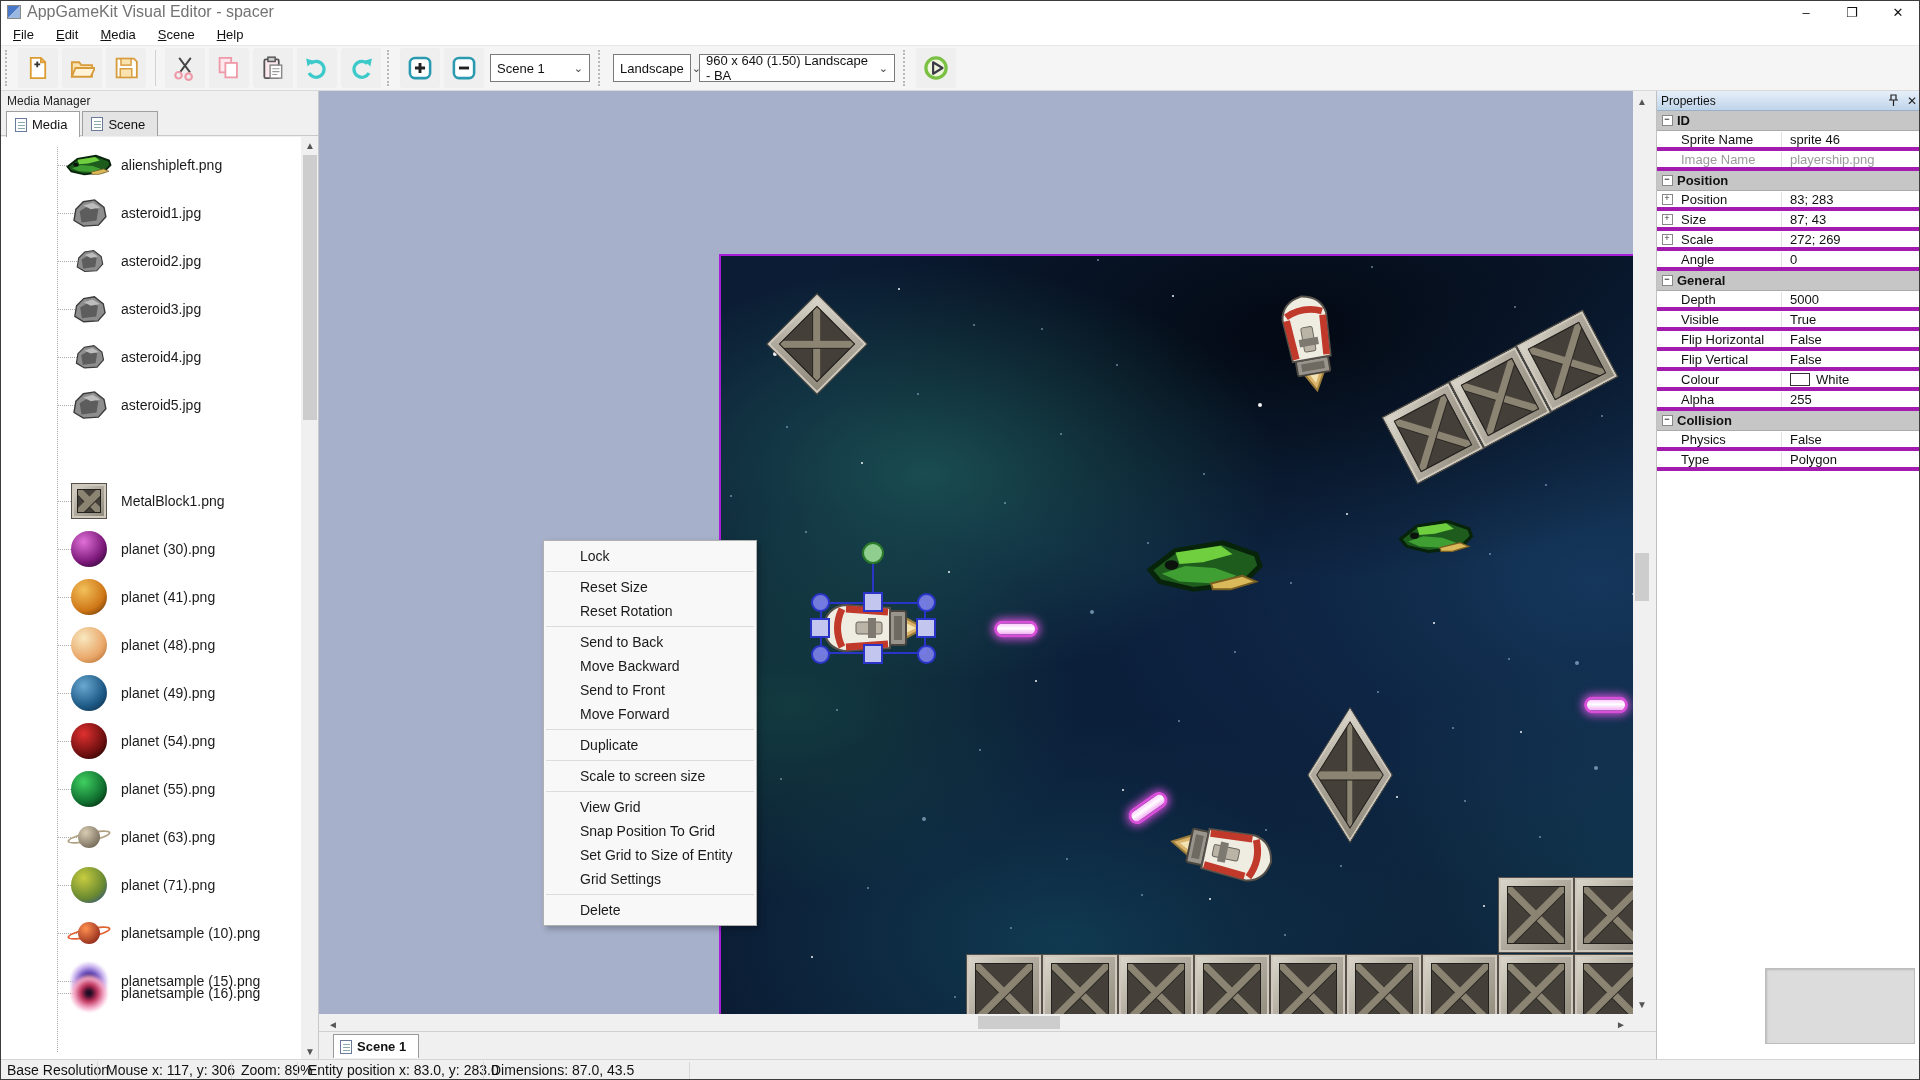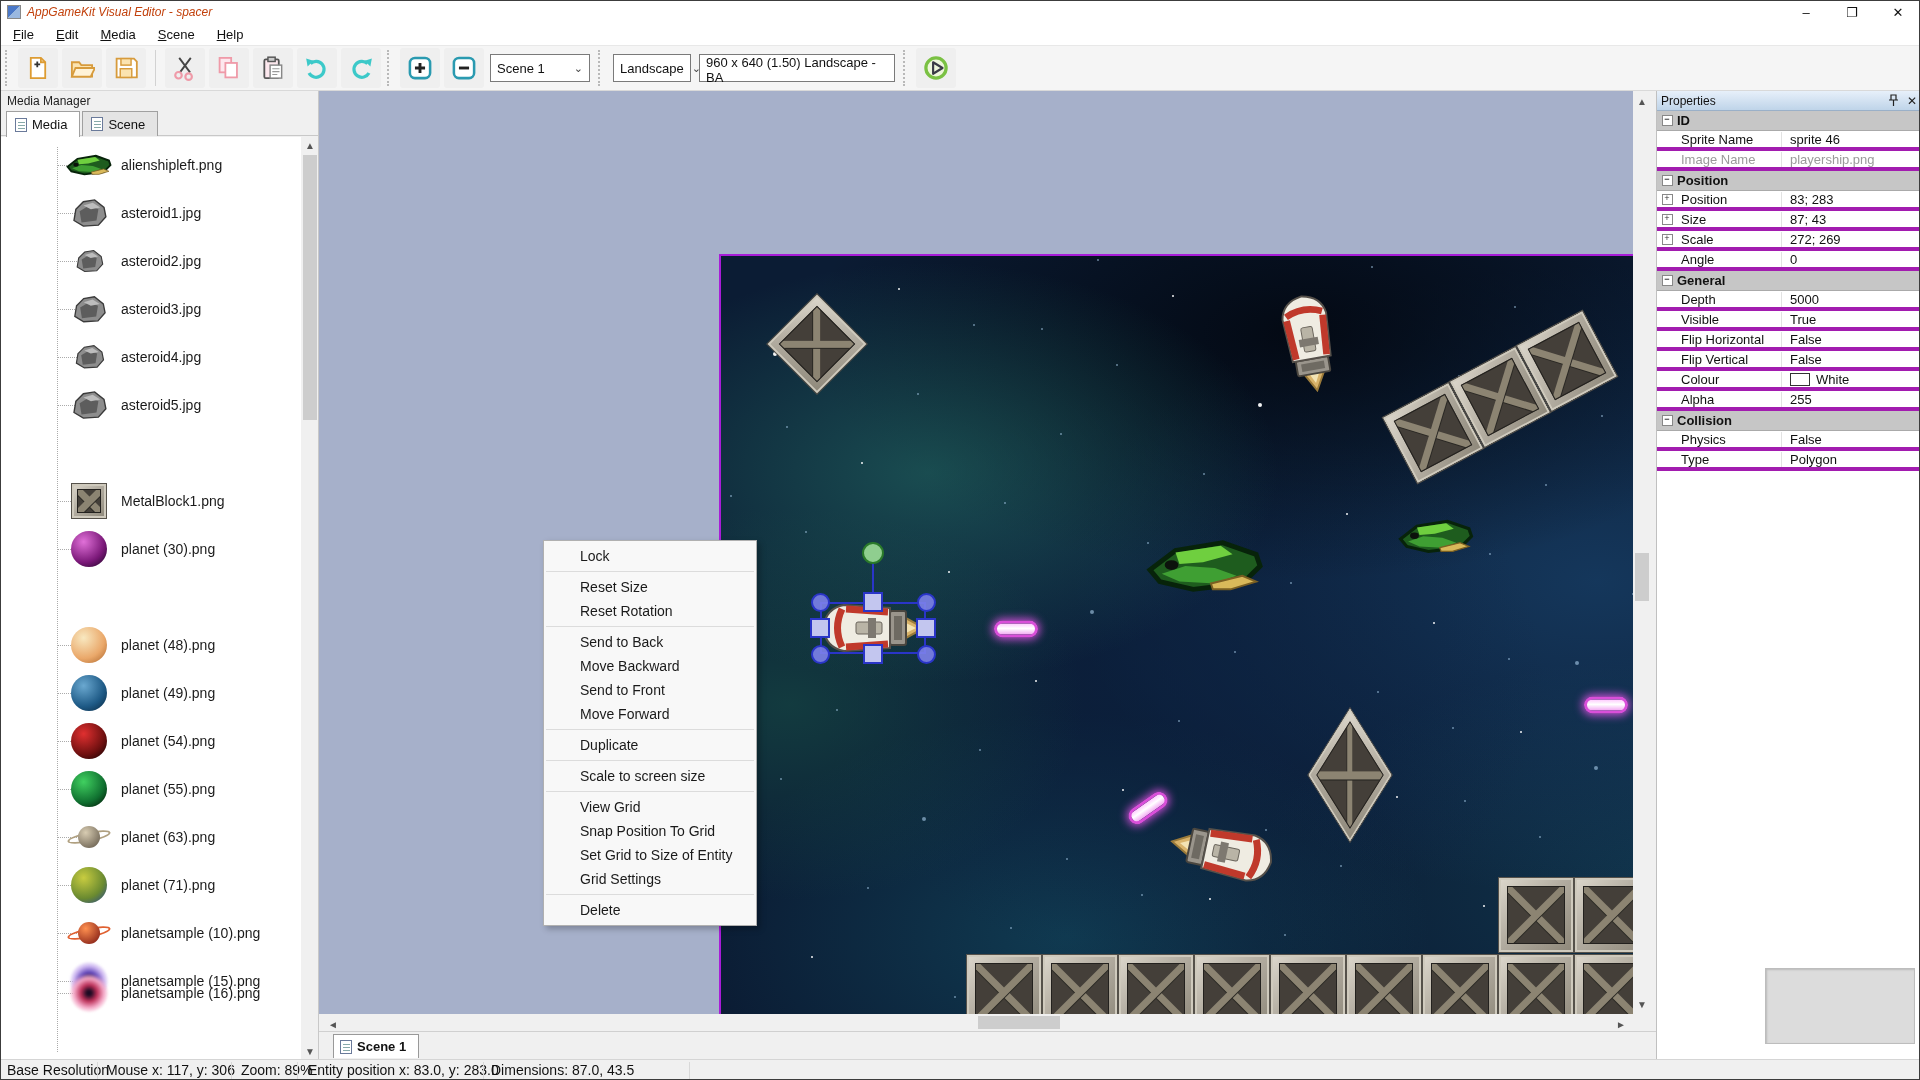--- a/index.html
+++ b/index.html
@@ -2,40 +2,40 @@
 <html><head>
 <meta charset="utf-8">
 <style>
   html,body{margin:0;padding:0;background:#222;}
   *{box-sizing:border-box;font-family:"Liberation Sans",sans-serif;}
   #app{position:relative;width:1920px;height:1080px;background:#f0f0f0;overflow:hidden;border:1px solid #3c3c3c;}
 
   
   #titlebar{position:absolute;left:0;top:0;width:1920px;height:22px;background:#fff;display:flex;align-items:center;}
   #appicon{width:14px;height:14px;margin:0 6px 0 6px;background:linear-gradient(135deg,#4a78c8 50%,#9ab8e0 50%);border:1px solid #888;}
-  #title-text{font-size:12px;color:#c2410c;font-style:italic;}
+  #title-text{font-size:16px;color:#737373;}
   #wincontrols{position:absolute;right:0;top:0;height:22px;display:flex;}
   .winbtn{width:46px;height:22px;display:flex;align-items:center;justify-content:center;font-size:13px;color:#111;}
 
   
   #menubar{position:absolute;left:0;top:22px;width:1920px;height:23px;background:#fff;display:flex;align-items:center;border-bottom:1px solid #e8e8e8;font-size:13px;color:#111;}
   .menu-item{padding:2px 10px;margin-left:2px;}
   .menu-item u{text-decoration:underline;}
 
   
   #toolbar{position:absolute;left:0;top:45px;width:1920px;height:45px;background:#f5f5f5;border-bottom:1px solid #d9d9d9;display:flex;align-items:center;}
   .grip{width:6px;height:36px;border-left:2px dotted #b9b9b9;margin:0 5px 0 4px;}
   .tsep{width:1px;height:36px;background:#d2d2d2;margin:0 7px;}
   .tbtn{width:40px;height:40px;display:flex;align-items:center;justify-content:center;border:1px solid transparent;border-radius:3px;margin:0 2px;}
   .tbtn svg{width:32px;height:32px;}
   .combo{height:28px;background:#fff;border:1px solid #7a7a7a;display:flex;align-items:center;font-size:13px;color:#111;padding:0 6px;margin:0 4px;position:relative;}
   .combo .chev{margin-left:auto;color:#444;font-size:11px;padding-left:8px;}
   #combo-scene{width:100px;}
   #combo-orient{width:78px;}
-  #combo-res{width:196px;flex-direction:column;}
+  #combo-res{width:196px;}
 
   
   #media-panel{position:absolute;left:0;top:90px;width:318px;height:968px;background:#f0f0f0;border-right:1px solid #c8c8c8;}
   #media-header{height:20px;font-size:12px;color:#222;padding:3px 6px;}
   #media-tabs{height:25px;display:flex;padding-left:5px;border-bottom:1px solid #c8c8c8;}
   .mtab{display:flex;align-items:center;gap:5px;font-size:13px;color:#111;padding:0 12px 0 8px;border:1px solid #a0a0a0;border-bottom:none;margin-right:2px;background:#e4e4e4;height:25px;}
   .mtab.active{background:#fff;height:26px;position:relative;z-index:2;}
   .docicon{width:12px;height:14px;background:#fff;border:1px solid #6a7a9a;position:relative;}
   .docicon::before{content:"";position:absolute;left:2px;top:3px;width:7px;height:1px;background:#8aa;box-shadow:0 3px 0 #8aa,0 6px 0 #8aa;}
   #media-list{position:absolute;left:0;top:46px;width:300px;height:922px;background:#fff;overflow:hidden;}
@@ -308,20 +308,26 @@
               <div class="mbi" style="inset: 5px;"></div>
             </div>
           </div>
           <div class="mlabel">MetalBlock1.png</div>
         </div>
         <div class="mrow" style="top: 388px;">
           <div class="micon">
             <div class="planet" style="width: 36px; height: 36px; background: radial-gradient(circle at 35% 30%, rgb(224, 112, 216), rgb(122, 24, 120) 60%, rgb(32, 4, 40) 95%);"></div>
           </div>
           <div class="mlabel">planet (30).png</div>
+        </div>
+        <div class="mrow" style="top: 436px;">
+          <div class="micon">
+            <div class="planet" style="width: 36px; height: 36px; background: radial-gradient(circle at 35% 30%, rgb(242, 192, 90), rgb(208, 120, 24) 60%, rgb(90, 46, 4) 95%);"></div>
+          </div>
+          <div class="mlabel">planet (41).png</div>
         </div>
         <div class="mrow" style="top: 484px;">
           <div class="micon">
             <div class="planet" style="width: 36px; height: 36px; background: radial-gradient(circle at 35% 30%, rgb(248, 232, 192), rgb(234, 168, 106) 60%, rgb(176, 106, 48) 95%);"></div>
           </div>
           <div class="mlabel">planet (48).png</div>
         </div>
         <div class="mrow" style="top: 532px;">
           <div class="micon">
             <div class="planet" style="width: 36px; height: 36px; background: radial-gradient(circle at 35% 30%, rgb(106, 168, 208), rgb(30, 90, 134) 60%, rgb(10, 42, 68) 95%);"></div>

